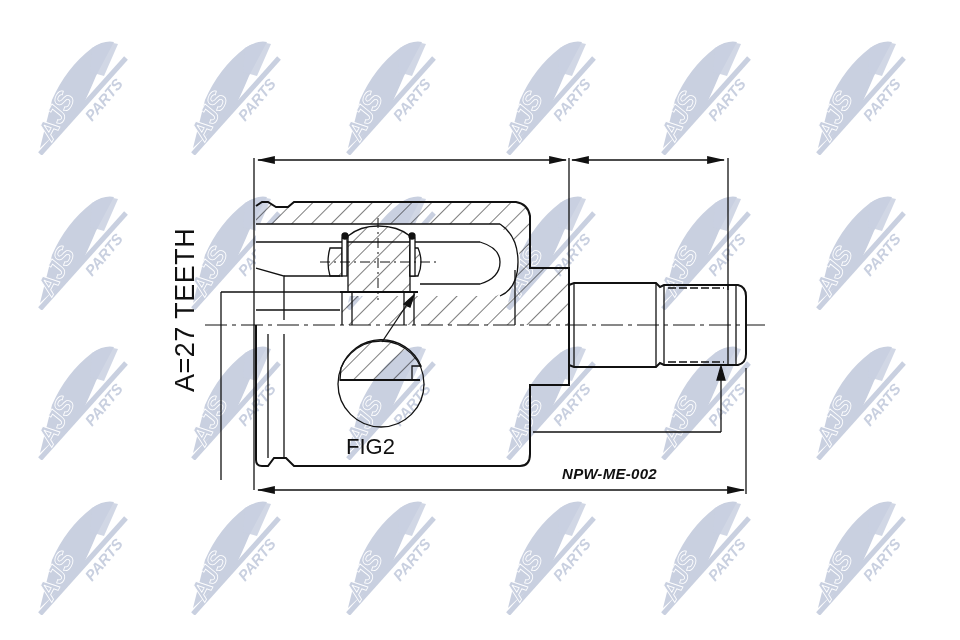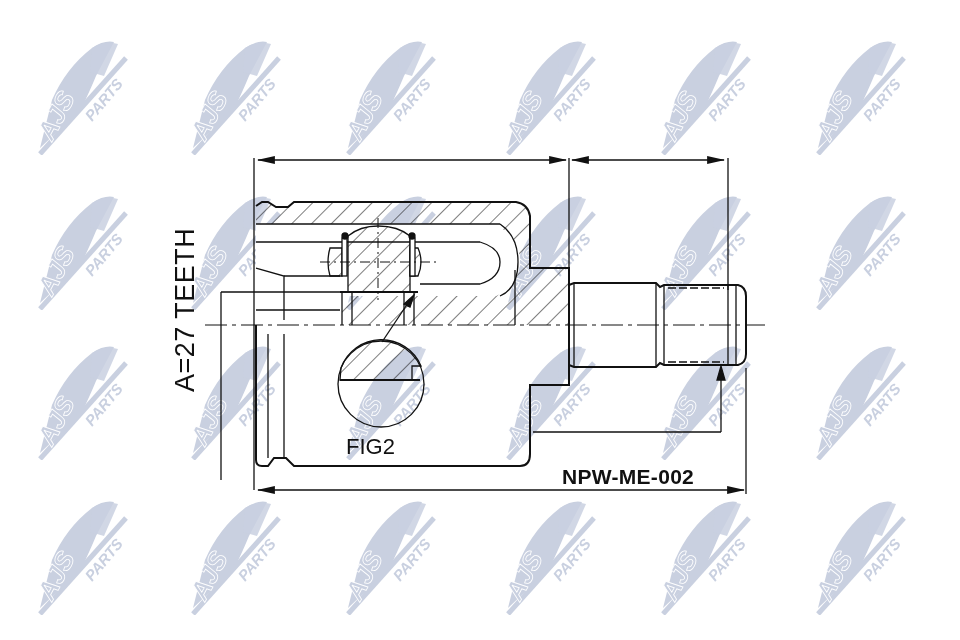--- a/index.html
+++ b/index.html
@@ -3,21 +3,21 @@
 <meta charset="utf-8">
 <style>
   html, body { margin: 0; padding: 0; background: #ffffff; }
   body { width: 960px; height: 640px; overflow: hidden; position: relative; font-family: "Liberation Sans", sans-serif; }
   #canvas { position: absolute; left: 0; top: 0; width: 960px; height: 640px; }
   .wm { position: absolute; width: 130px; height: 125px; }
   .label { position: absolute; color: #111; white-space: nowrap; }
   .lbl-a { left: 170px; top: 392px; font-size: 27px; transform: rotate(-90deg); transform-origin: left top; letter-spacing: 0.5px; }
   .lbl-c { left: 533px; top: 402px; font-size: 26px; letter-spacing: 0.5px; }
   .lbl-fig { left: 346px; top: 390px; font-size: 22px; margin-top: 44px; }
-  .lbl-pn { left: 562px; top: 465px; font-size: 21px; font-weight: bold; letter-spacing: 0.3px; }
+  .lbl-pn { left: 562px; top: 465px; font-size: 15px; font-weight: bold; letter-spacing: 0.3px; font-style: italic; }
 </style>
 </head>
 <body>
 
 <div id="canvas">
 
   <div id="wm-layer">
       <div class="wm" style="left: 22px; top: 30px;"><svg width="130" height="125" viewBox="0 0 130 125">
       <path d="M18,118 L30,70 Q44,38 70,18 Q82,10 92,12 L74,46 Q64,70 58,80 Z" fill="#c9d0e0"></path>
       <path d="M70,18 Q82,10 96,14 L82,46 L68,42 Z" fill="#c9d0e0" opacity="0.85"></path>

